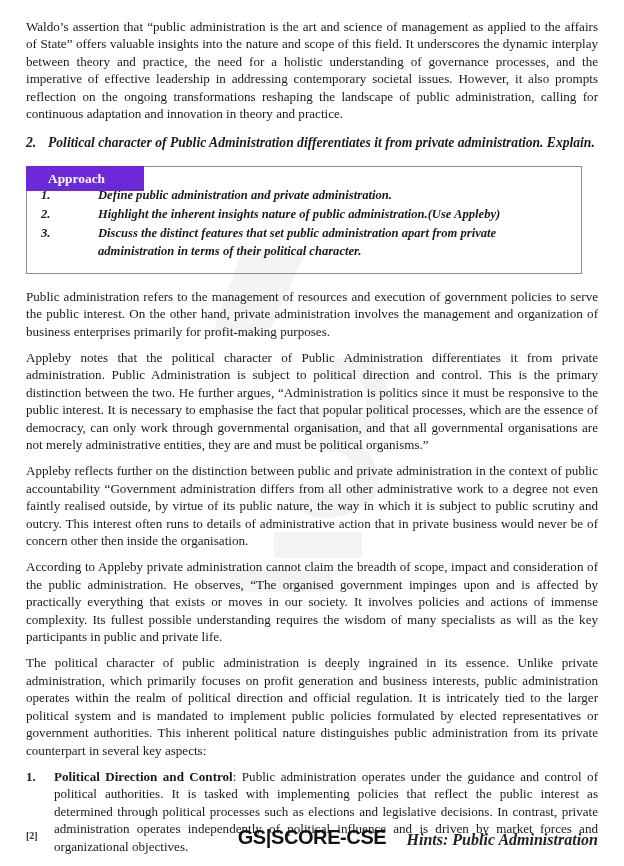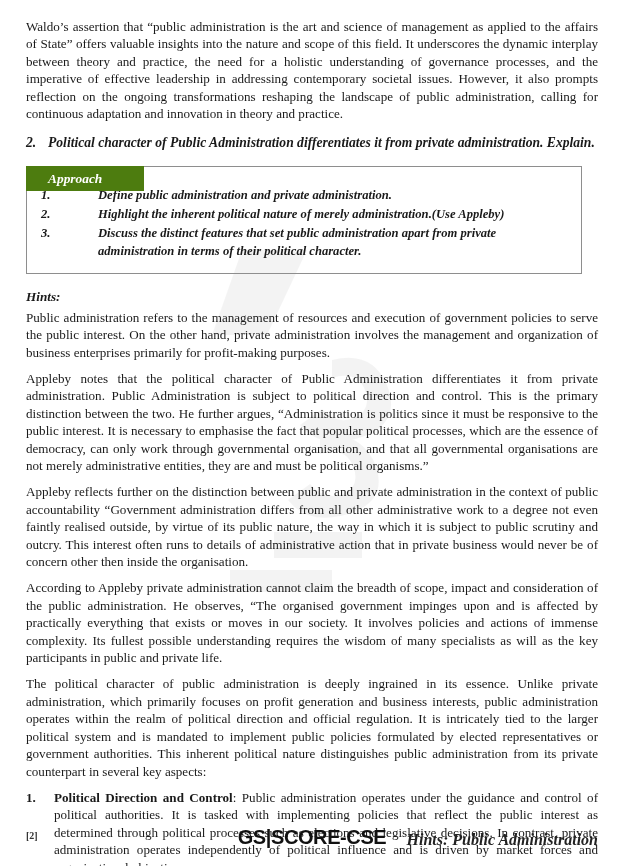--- a/index.html
+++ b/index.html
@@ -73,23 +73,22 @@
     position: relative;
     margin: 0 0 14px 0;
     width: 556px;
   }
   .approach-tab {
     position: absolute;
     left: 0;
     top: 0;
     width: 118px;
     height: 25px;
-    background: #4d7c0f;
+    background: #6d28d9;
     color: #ffffff;
-    font-style: italic;
     font-weight: bold;
     font-size: 13.4px;
     line-height: 25px;
     padding-left: 22px;
     box-sizing: border-box;
     z-index: 3;
   }
   .approach-box {
     border: 1px solid #8e8e8e;
     margin-top: 12px;
@@ -217,31 +216,30 @@
     <div class="approach-wrap">
       <div class="approach-tab">Approach</div>
       <div class="approach-box">
         <ol class="approach-list">
           <li>
             <span class="ap-num">1.</span>
             <span class="ap-text">Define public administration and private administration.</span>
           </li>
           <li>
             <span class="ap-num">2.</span>
-            <span class="ap-text">Highlight the inherent political nature of merely administration.(Use Appleby)</span>
+            <span class="ap-text">Highlight the inherent insights nature of public administration.(Use Appleby)</span>
           </li>
           <li>
             <span class="ap-num">3.</span>
             <span class="ap-text">Discuss the distinct features that set public administration apart from private administration in terms of their political character.</span>
           </li>
         </ol>
       </div>
     </div>
 
-    <div class="hints-label">Hints:</div>
 
     <p class="body-par">Public administration refers to the management of resources and execution of government policies to serve the public interest. On the other hand, private administration involves the management and organization of business enterprises primarily for profit-making purposes.</p>
     <p class="body-par">Appleby notes that the political character of Public Administration differentiates it from private administration. Public Administration is subject to political direction and control. This is the primary distinction between the two. He further argues, “Administration is politics since it must be responsive to the public interest. It is necessary to emphasise the fact that popular political processes, which are the essence of democracy, can only work through governmental organisation, and that all governmental organisations are not merely administrative entities, they are and must be political organisms.”</p>
     <p class="body-par">Appleby reflects further on the distinction between public and private administration in the context of public accountability “Government administration differs from all other administrative work to a degree not even faintly realised outside, by virtue of its public nature, the way in which it is subject to public scrutiny and outcry. This interest often runs to details of administrative action that in private business would never be of concern other then inside the organisation.</p>
     <p class="body-par">According to Appleby private administration cannot claim the breadth of scope, impact and consideration of the public administration. He observes, “The organised government impinges upon and is affected by practically everything that exists or moves in our society. It involves policies and actions of immense complexity. Its fullest possible understanding requires the wisdom of many specialists as will as the key participants in public and private life.</p>
     <p class="body-par">The political character of public administration is deeply ingrained in its essence. Unlike private administration, which primarily focuses on profit generation and business interests, public administration operates within the realm of political direction and official regulation. It is intricately tied to the larger political system and is mandated to implement public policies formulated by elected representatives or government authorities. This inherent political nature distinguishes public administration from its private counterpart in several key aspects:</p>
 
     <div class="aspect">
       <span class="a-num">1.</span>
       <span class="a-body"><span class="a-lead">Political Direction and Control</span><span>: Public administration operates under the guidance and control of political authorities. It is tasked with implementing policies that reflect the public interest as determined through political processes such as elections and legislative decisions. In contrast, private administration operates independently of political influence and is driven by market forces and organizational objectives.</span></span>

